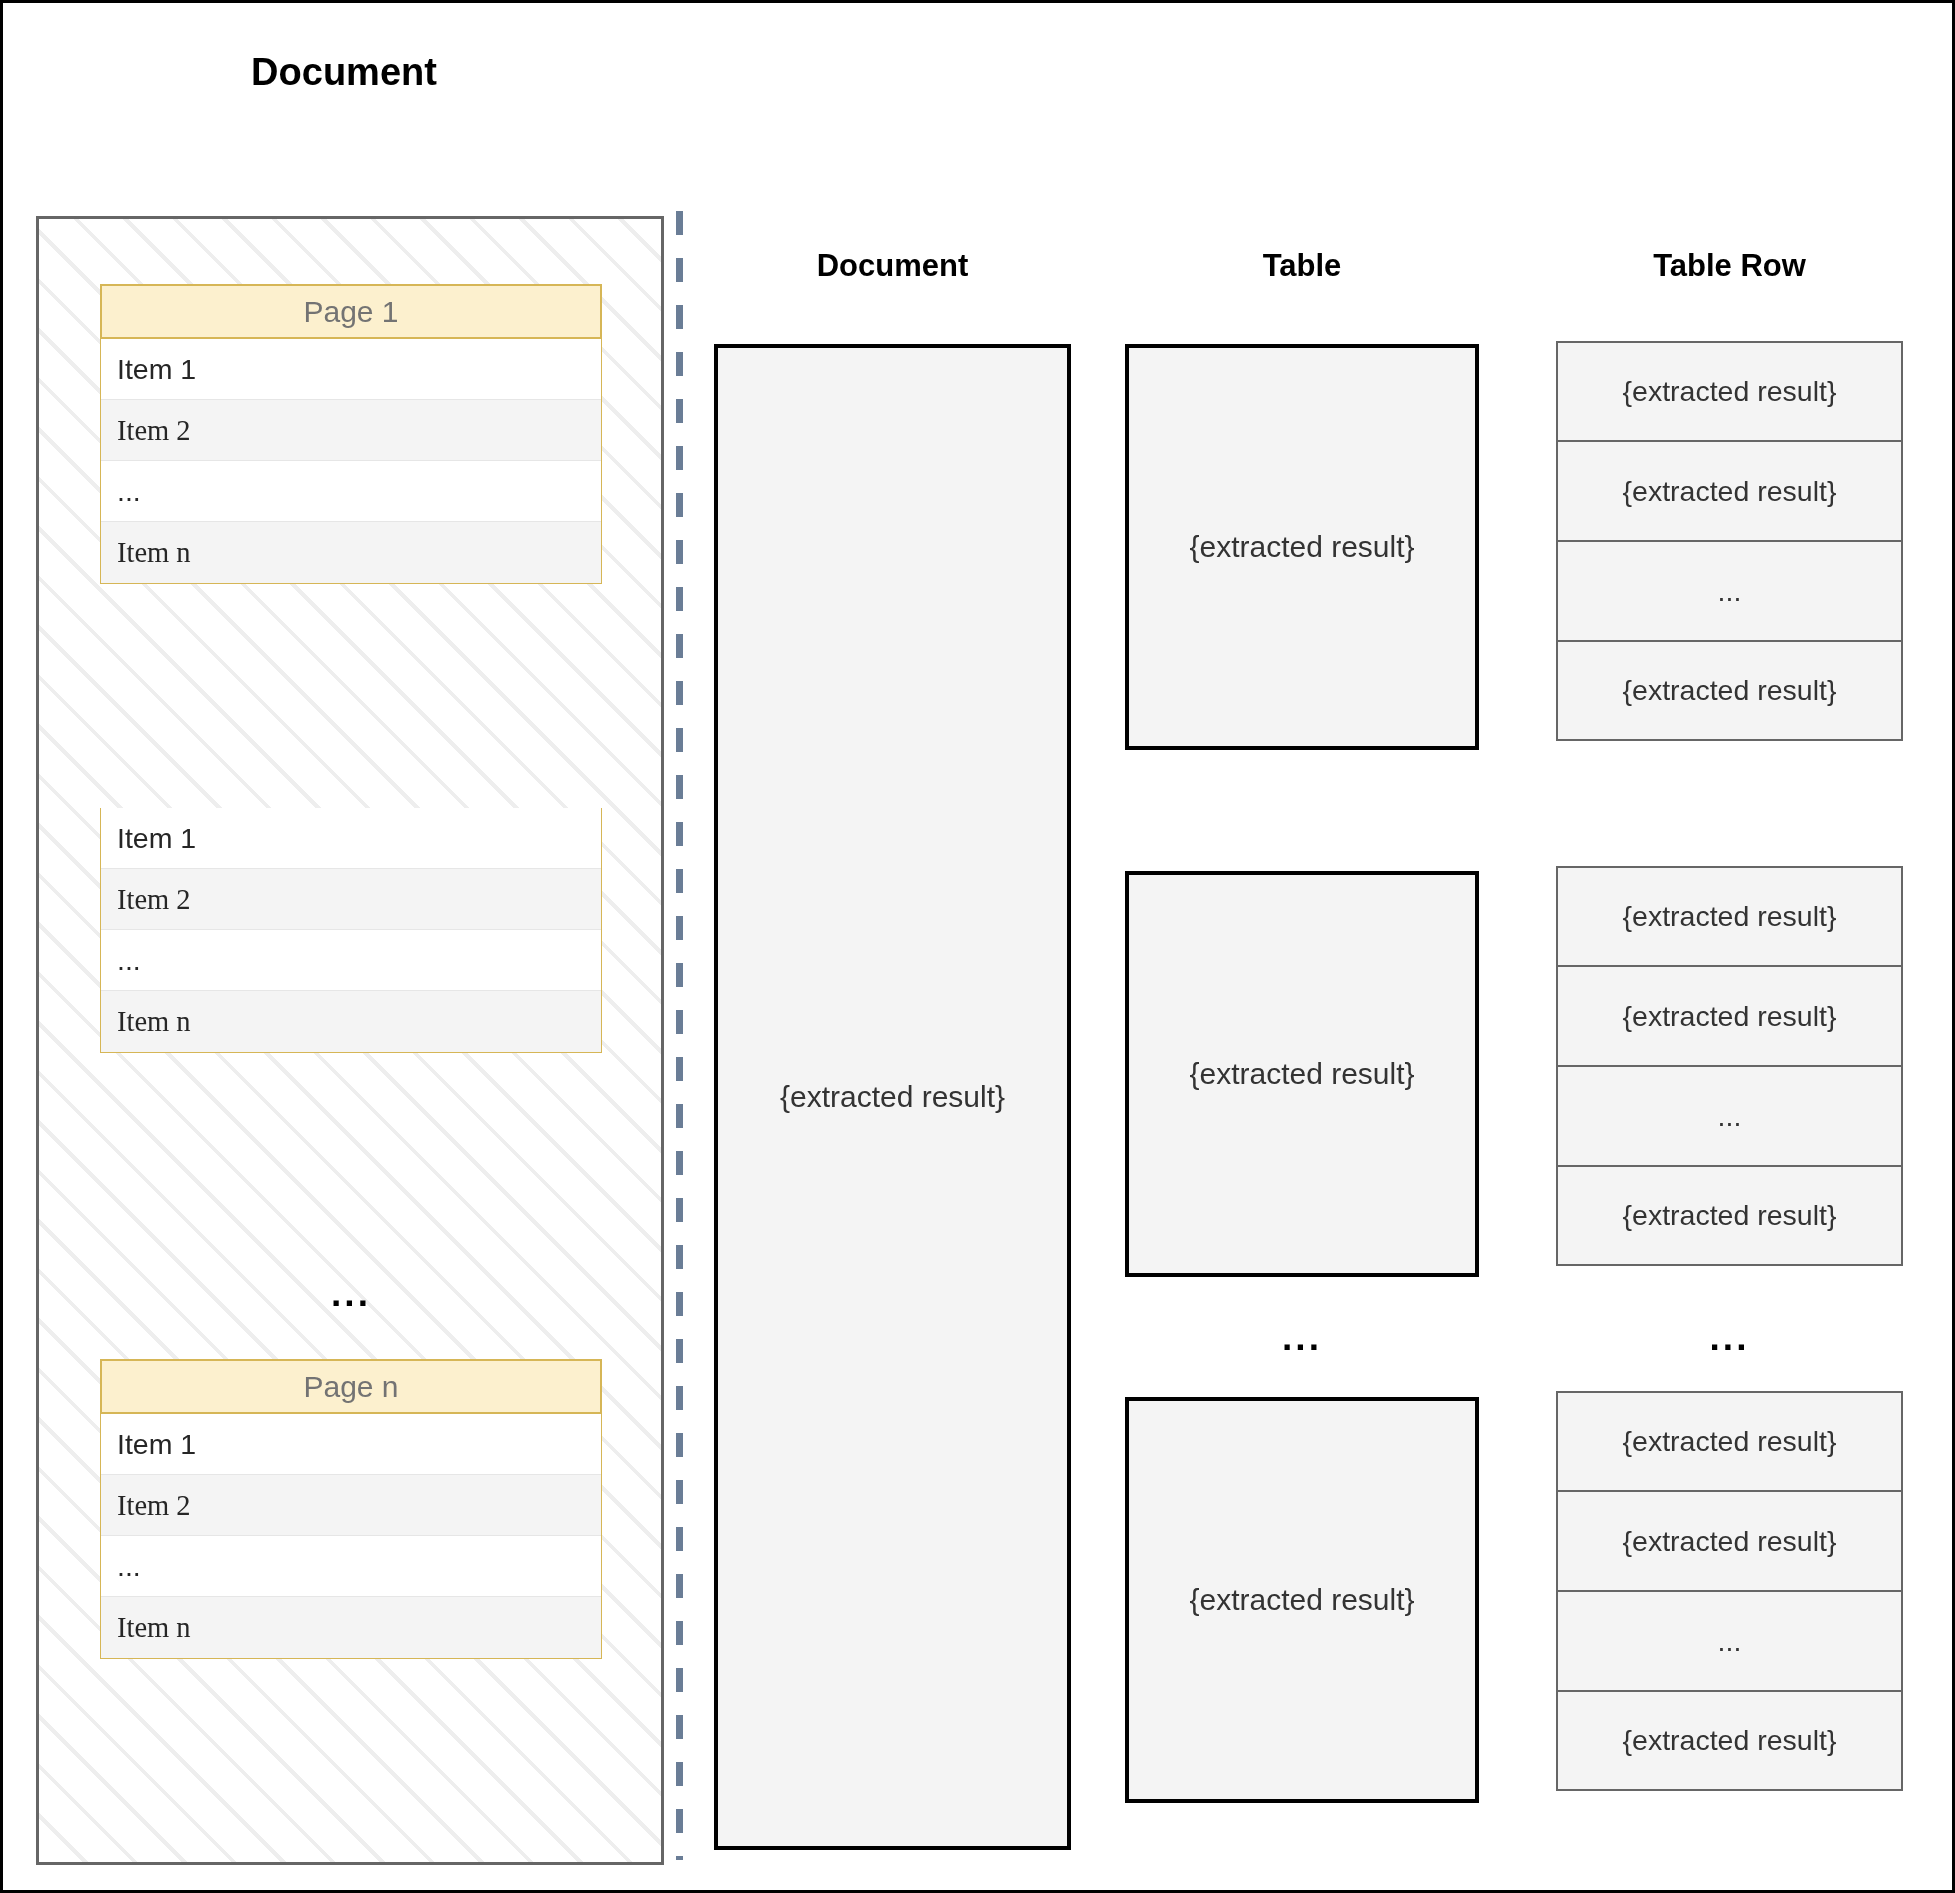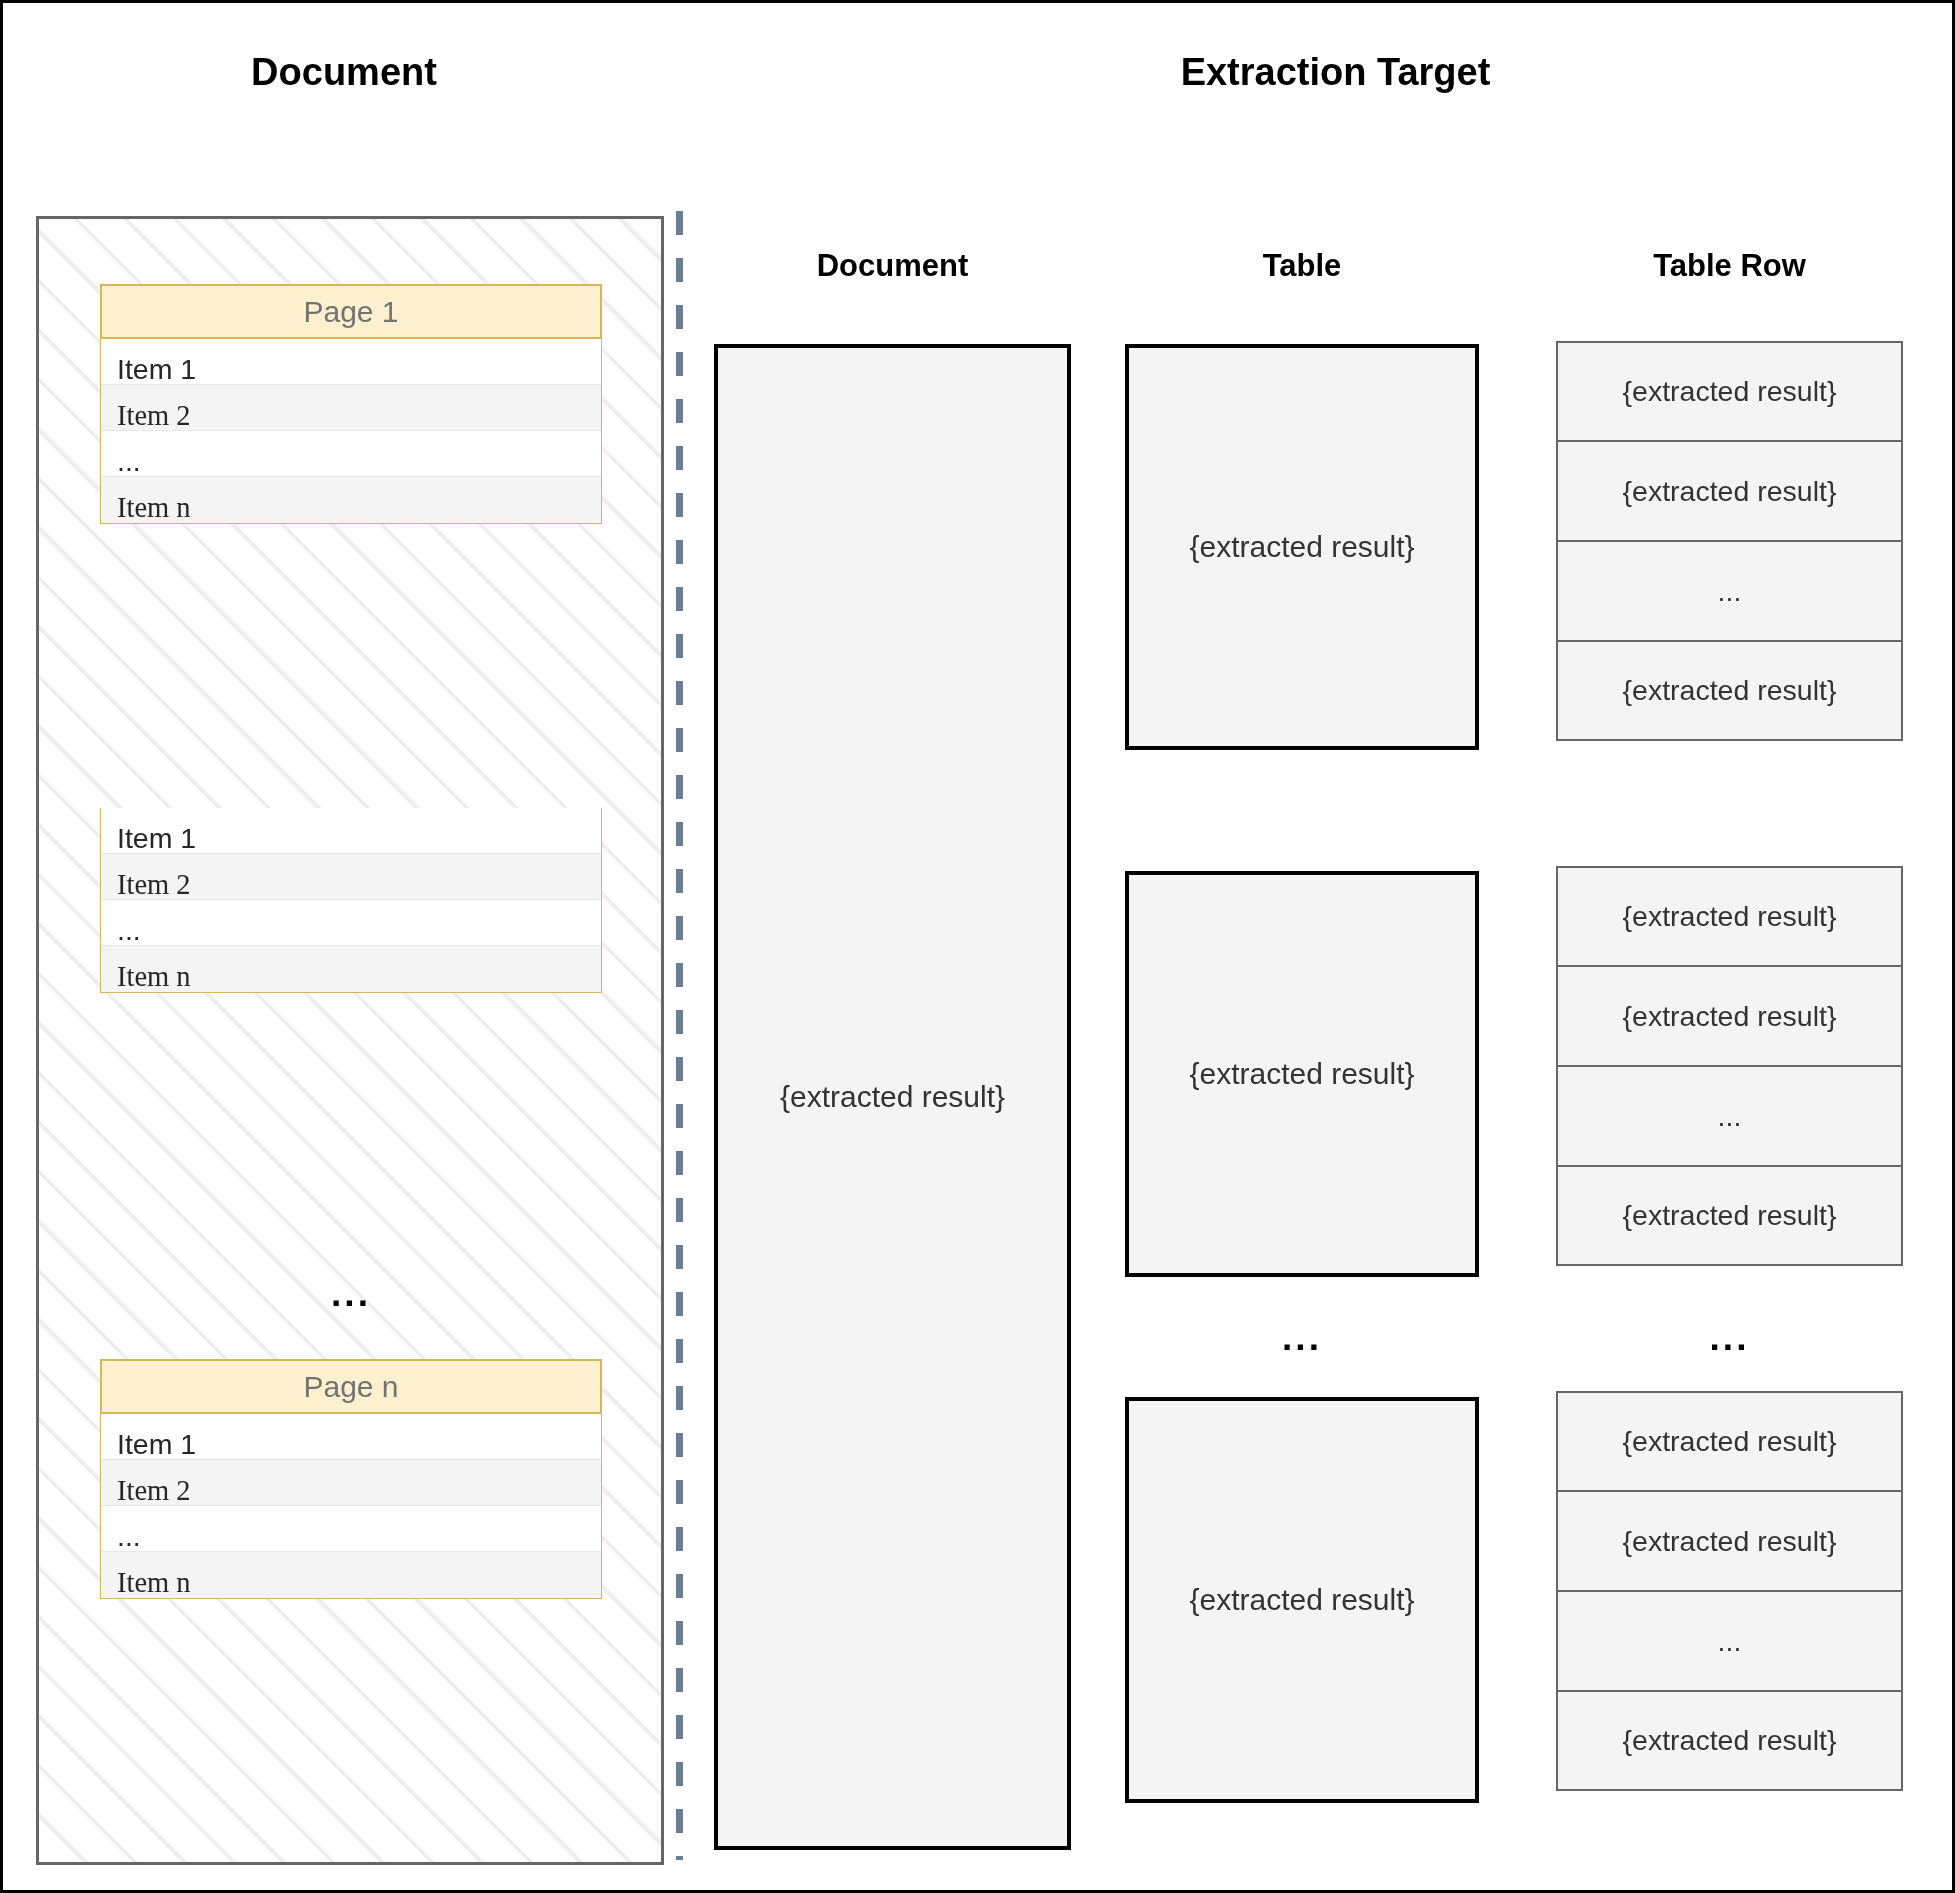--- a/index.html
+++ b/index.html
@@ -95,21 +95,21 @@
     font-size: 30px;
     color: #737373;
   }
   .page-items {
     box-sizing: border-box;
     border: 1.9px solid #d6b656;
     border-top: none;
   }
   .page-item {
     box-sizing: border-box;
-    height: 46px;
+    height: 61px;
     line-height: 61px;
     padding-left: 16px;
     font-size: 28.5px;
     color: #262626;
     border-bottom: 1.2px solid #e6e6e6;
     white-space: nowrap;
     overflow: hidden;
   }
   .page-item:last-child { border-bottom: none; }
   .page-item.alt { background: #f4f4f4; font-family: Liberation Serif, serif; }
@@ -227,21 +227,20 @@
     color: #000000;
     letter-spacing: 3.1px;
   }
 </style>
 </head>
 <body>
 
 <div id="canvas">
 
   <div class="section-title" id="title-document">Document</div>
-  <div class="section-title" id="title-extraction">Extraction Target</div>
 
   <div id="divider"></div>
 
   <div id="doc-container">
 
     <div class="page-block" id="page-block-0">
       <div class="page-header">Page 1</div>
       <div class="page-items">
         <div class="page-item plain">Item 1</div>
         <div class="page-item alt">Item 2</div>

